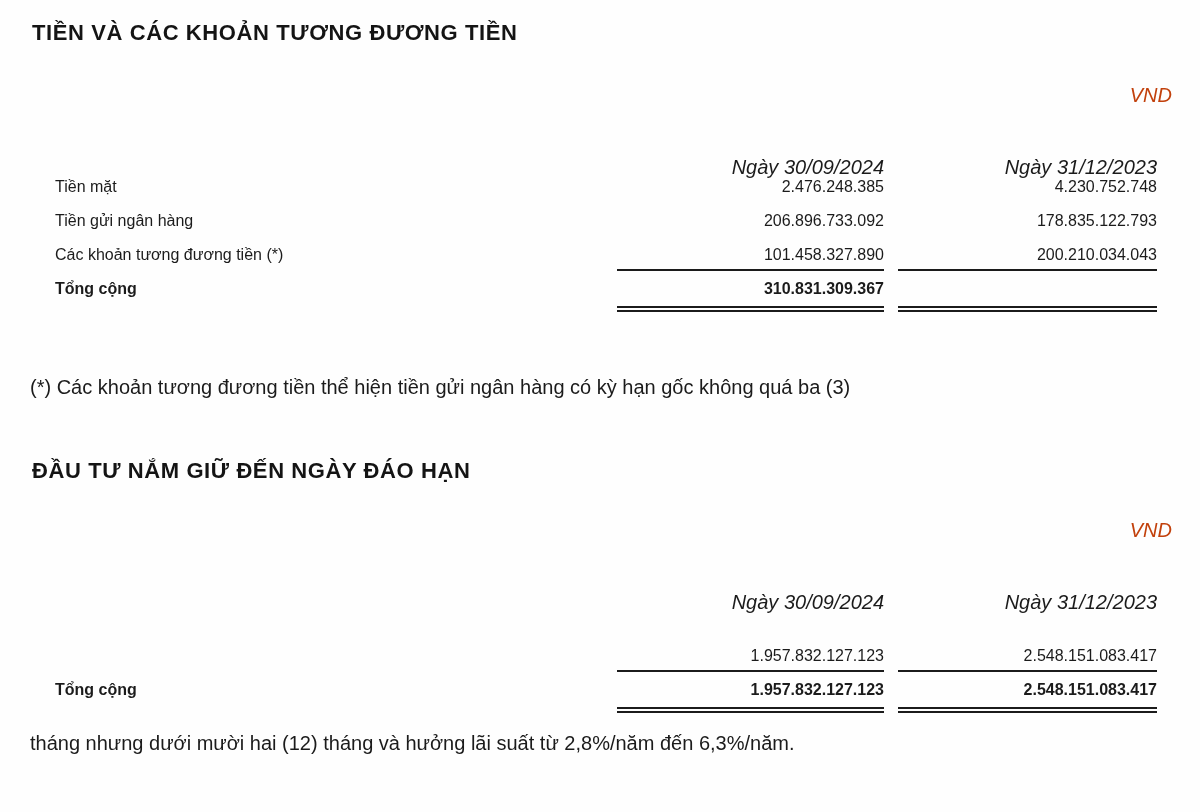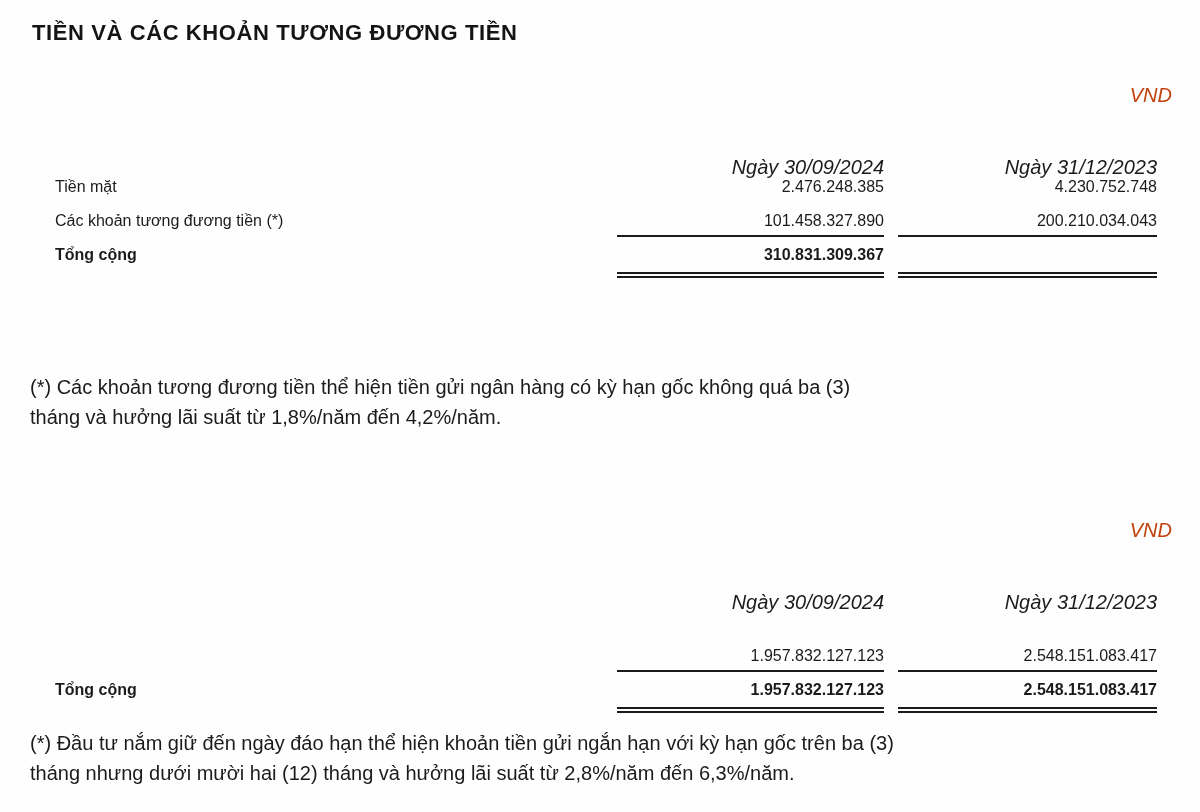--- a/index.html
+++ b/index.html
@@ -136,20 +136,25 @@
     </div>
 
     <div class="rows">
 
       <div class="row">
         <div class="row-label">Tiền mặt</div>
         <div class="cell c1">2.476.248.385</div>
         <div class="cell c2">4.230.752.748</div>
       </div>
 
+      <div class="row">
+        <div class="row-label">Tiền gửi ngân hàng</div>
+        <div class="cell c1">206.896.733.092</div>
+        <div class="cell c2">178.835.122.793</div>
+      </div>
 
       <div class="row">
         <div class="row-label">Các khoản tương đương tiền (*)</div>
         <div class="cell c1">101.458.327.890</div>
         <div class="cell c2">200.210.034.043</div>
       </div>
 
       <div class="row total">
         <div class="rule top c1"></div>
         <div class="rule top c2"></div>
@@ -157,23 +162,23 @@
         <div class="cell c1">310.831.309.367</div>
         <div class="rule bottom c1"></div>
         <div class="rule bottom c2"></div>
       </div>
 
     </div>
   </div>
 
   <div class="footnote" id="footnote-cash">
     <span class="line">(*) Các khoản tương đương tiền thể hiện tiền gửi ngân hàng có kỳ hạn gốc không quá ba (3)</span>
-    <span class="line">tháng và hưởng lãi suất từ 1,8%/năm đến 4,2%/năm.</span>
-  </div>
-
+  </div>
+
+  <div class="section-heading" id="heading-htm">ĐẦU TƯ NẮM GIỮ ĐẾN NGÀY ĐÁO HẠN</div>
 
   <div class="table-block" id="table-htm">
 
     <div class="currency-label">VND</div>
 
     <div class="col-head-row">
       <div class="col-head c1">Ngày 30/09/2024</div>
       <div class="col-head c2">Ngày 31/12/2023</div>
     </div>
 
@@ -191,17 +196,16 @@
         <div class="cell c1">1.957.832.127.123</div>
         <div class="cell c2">2.548.151.083.417</div>
         <div class="rule bottom c1"></div>
         <div class="rule bottom c2"></div>
       </div>
 
     </div>
   </div>
 
   <div class="footnote" id="footnote-htm">
-    <span class="line">(*) Đầu tư nắm giữ đến ngày đáo hạn thể hiện khoản tiền gửi ngắn hạn với kỳ hạn gốc trên ba (3)</span>
     <span class="line">tháng nhưng dưới mười hai (12) tháng và hưởng lãi suất từ 2,8%/năm đến 6,3%/năm.</span>
   </div>
 
 </div>
 
 </body></html>

